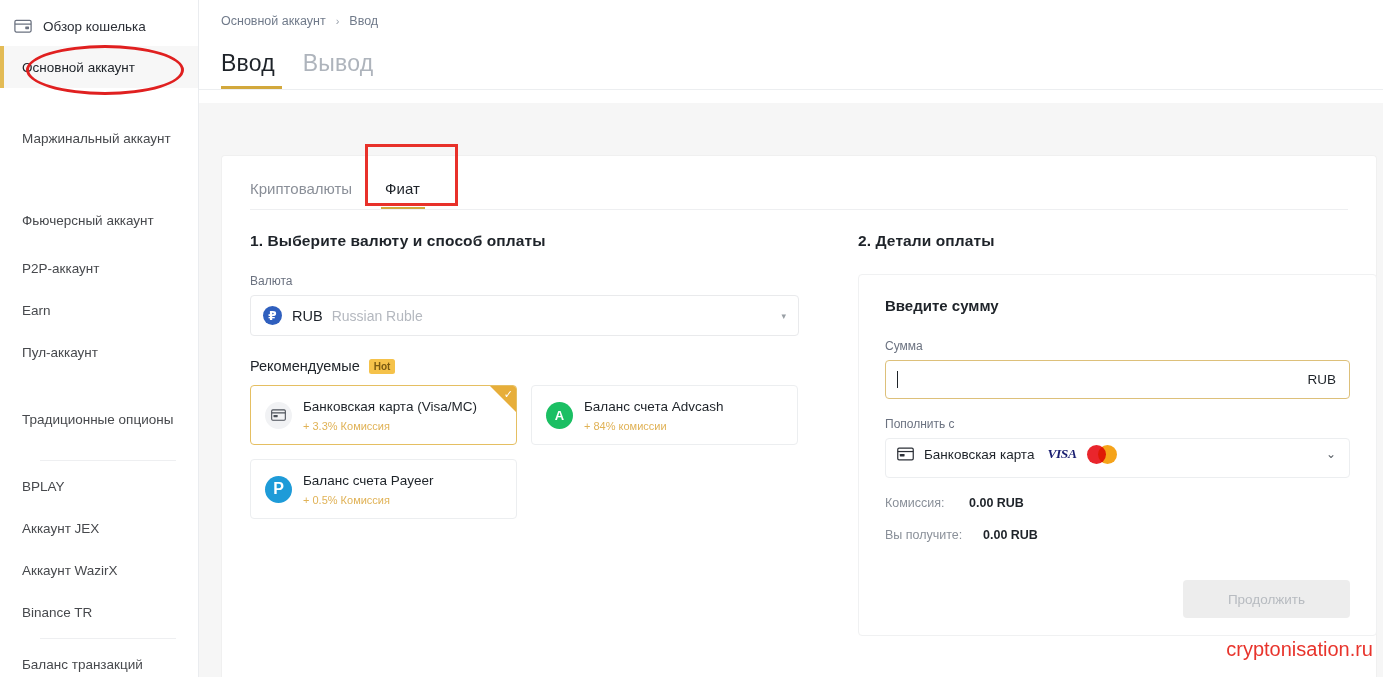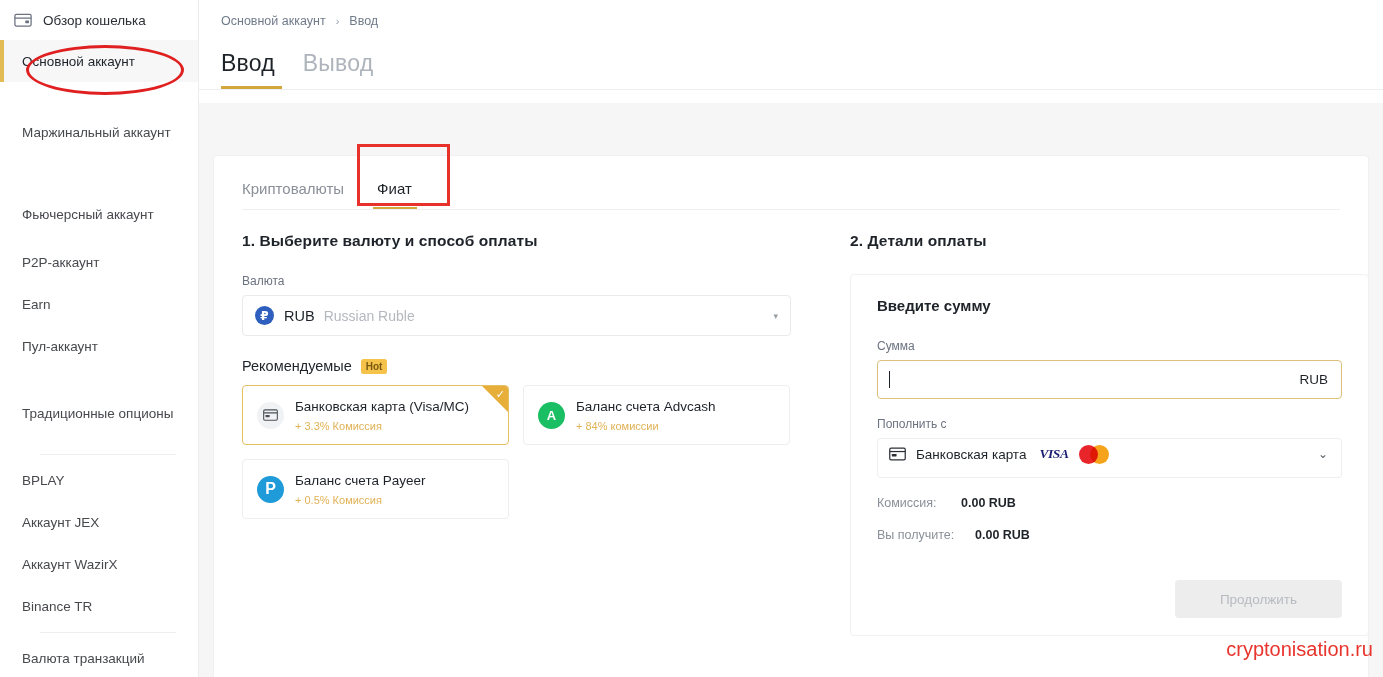--- a/index.html
+++ b/index.html
@@ -9,20 +9,21 @@
     background: #ffffff;
     font-family: "Liberation Sans", "DejaVu Sans", sans-serif;
     overflow: hidden;
   }
   #app { position: relative; width: 1383px; height: 677px; background:#fff; }
 
   
   #sidebar {
     position: absolute; left:0; top:0; width:199px; height:677px;
     background:#ffffff; border-right:1px solid #eaecef;
+    padding-top: 6px;
   }
   .side-row {
     position: relative;
     display:flex; align-items:center;
     padding: 0 12px 0 22px;
     color:#3c4043; font-size:13.5px;
     cursor:pointer; white-space:nowrap;
   }
   .side-top {
     height: 40px; padding-left: 14px; font-size:13.5px; color:#2b2f36;
@@ -60,21 +61,21 @@
   #maintabs { display:flex; gap:28px; padding: 22px 0 0 22px; position:relative; }
   .mtab { font-size:23px; color:#aeb4bc; padding-bottom:12px; cursor:pointer; letter-spacing:.2px;}
   .mtab.on { color:#1e2329; font-weight:400; }
   .mtab.on::after {
     content:""; position:absolute; left:22px; bottom:0; width:61px; height:3px; background:#d2a83c;
   }
   #mt-rule { height:1px; background:#eceef0; margin-top:0; }
 
   #grey { position:absolute; left:0; top:103px; right:0; bottom:0; background:#f6f6f6; }
   #card {
-    position:absolute; left:14px; top:52px; width:1156px; bottom:0;
+    position:absolute; left:22px; top:52px; width:1156px; bottom:0;
     background:#ffffff; border:1px solid #f0f0f0; border-bottom:none;
     border-radius:4px 4px 0 0;
   }
 
   
   #itabs { display:flex; align-items:flex-end; padding: 24px 0 0 28px; position:relative; }
   .itab { font-size:15px; color:#8a8f98; padding: 0 0 12px 0; cursor:pointer; }
   .itab.on { color:#1e2329; }
   #itab-crypto { margin-right:33px; }
   #itab-fiat { position:relative; }
@@ -254,21 +255,21 @@
 
     <div class="side-gap"></div>
 
     <div class="side-row side-item">
       <span>Binance TR</span>
     </div>
 
     <div class="side-sep"></div>
 
     <div class="side-row side-item">
-      <span>Валюта транзакций</span>
+      <span>Баланс транзакций</span>
     </div>
 
     <div id="oval"></div>
   </div>
 
   <div id="content">
 
     <div id="breadcrumb">
       <span class="bc-item">Основной аккаунт</span>
       <span class="bc-sep">›</span>

